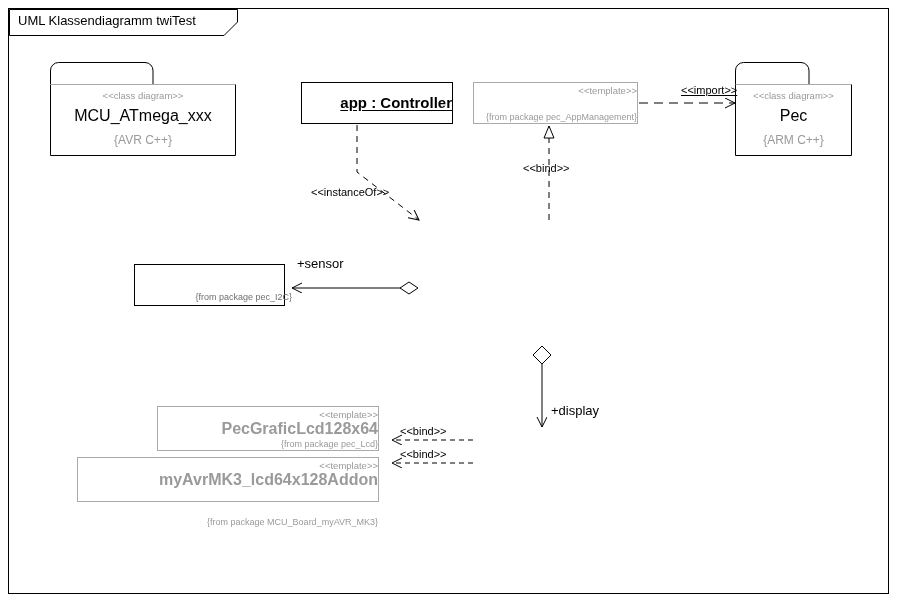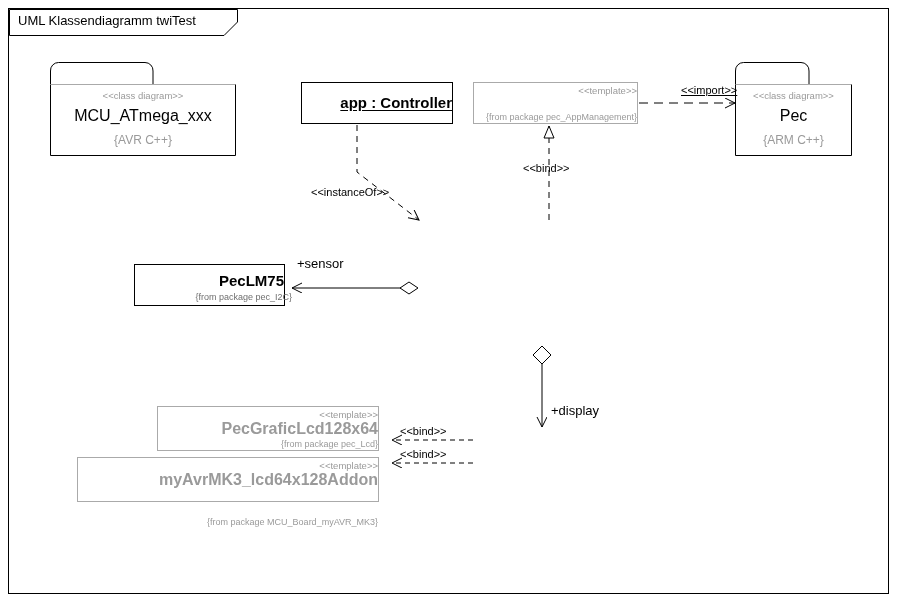--- a/index.html
+++ b/index.html
@@ -278,21 +278,20 @@
     <div class="inst">app : Controller</div>
   </div>
 
   <div class="node gbox" id="node-kernel">
     <div class="l1 stereo">&lt;&lt;template&gt;&gt;</div>
     <div class="l3 frompkg">{from package pec_AppManagement}</div>
   </div>
 
 
   <div class="node cbox" id="node-lm75">
-    <div class="l1 nm-black-b">PecLM75</div>
     <div class="l2 frompkg-dark">{from package pec_I2C}</div>
   </div>
 
   <div class="node gbox" id="node-lcd">
     <div class="l1 stereo">&lt;&lt;template&gt;&gt;</div>
     <div class="l2 nm-gray-b">PecGraficLcd128x64</div>
     <div class="l3 frompkg">{from package pec_Lcd}</div>
   </div>
 
   <div class="node gbox" id="node-addon">

